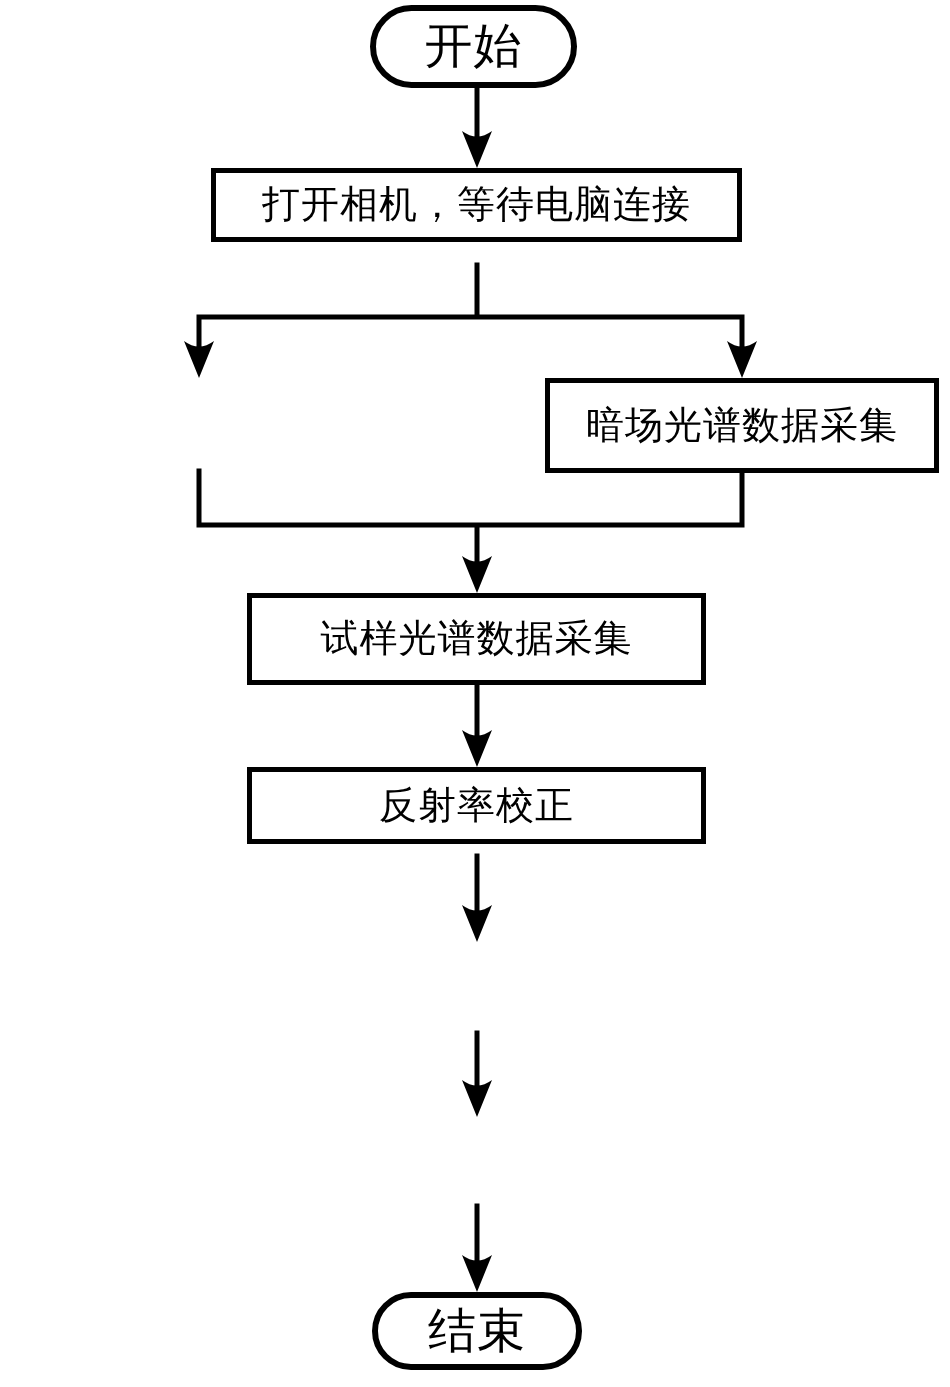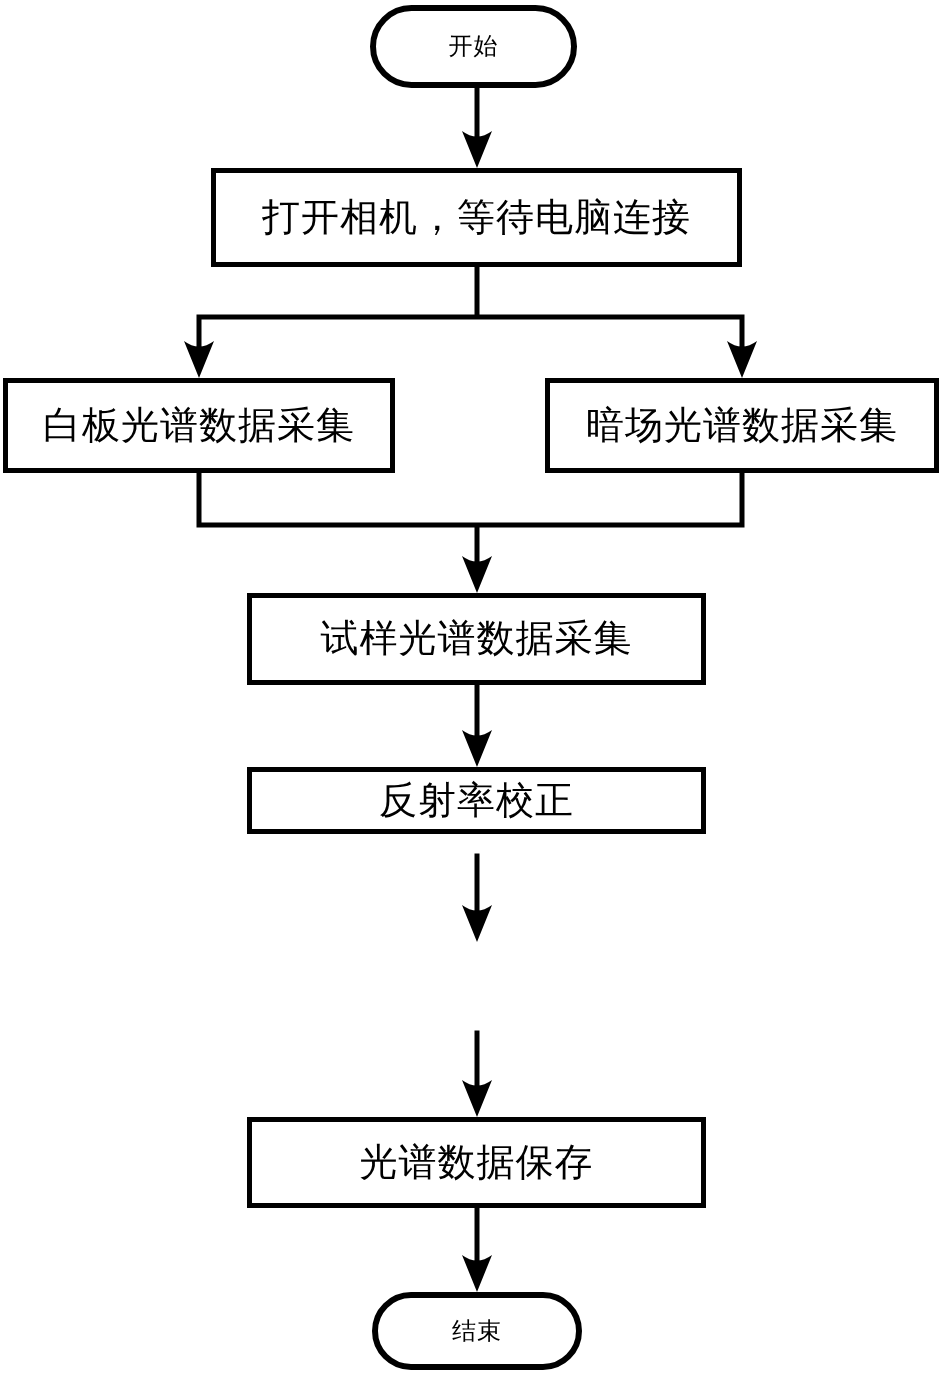--- a/index.html
+++ b/index.html
@@ -37,21 +37,21 @@
     font-size: 38px;
     line-height: 1.1;
     letter-spacing: 1px;
     white-space: nowrap;
   }
   .terminator {
     border-width: 6px;
     border-radius: 42px;
   }
   .terminator .node-label {
-    font-size: 24px;
+    font-size: 48px;
   }
 </style>
 </head>
 <body>
 
 <div id="canvas">
 
   <svg class="connectors" width="950" height="1387" viewBox="0 0 950 1387" aria-hidden="true">
     <g stroke="#000000" stroke-width="5" fill="none" stroke-linecap="square">
       <path d="M477,84 V140"></path>
@@ -71,42 +71,36 @@
       <path d="M477,942 L462,905 Q477,916 492,905 Z"></path>
       <path d="M477,1117 L462,1080 Q477,1091 492,1080 Z"></path>
       <path d="M477,1292 L462,1255 Q477,1266 492,1255 Z"></path>
     </g>
   </svg>
 
   <div class="node terminator" style="left:370px; top:5px; width:207px; height:83px;">
     <span class="node-label">开始</span>
   </div>
 
-  <div class="node process" style="left:211px; top:168px; width:531px; height:99px;">
+  <div class="node process" style="left:211px; top:168px; width:531px; height:74px;">
     <span class="node-label">打开相机，等待电脑连接</span>
   </div>
 
-  <div class="node process" style="left:3px; top:378px; width:392px; height:95px;">
-    <span class="node-label">白板光谱数据采集</span>
-  </div>
 
   <div class="node process" style="left:247px; top:593px; width:459px; height:92px;">
     <span class="node-label">试样光谱数据采集</span>
   </div>
 
   <div class="node process" style="left:545px; top:378px; width:394px; height:95px;">
     <span class="node-label">暗场光谱数据采集</span>
   </div>
 
-  <div class="node process" style="left:247px; top:767px; width:459px; height:67px;">
+  <div class="node process" style="left:247px; top:767px; width:459px; height:77px;">
     <span class="node-label">反射率校正</span>
   </div>
 
 
-  <div class="node process" style="left:247px; top:1117px; width:459px; height:91px;">
-    <span class="node-label">光谱数据保存</span>
-  </div>
 
   <div class="node terminator" style="left:372px; top:1292px; width:210px; height:78px;">
     <span class="node-label">结束</span>
   </div>
 
 </div>
 
 </body></html>

